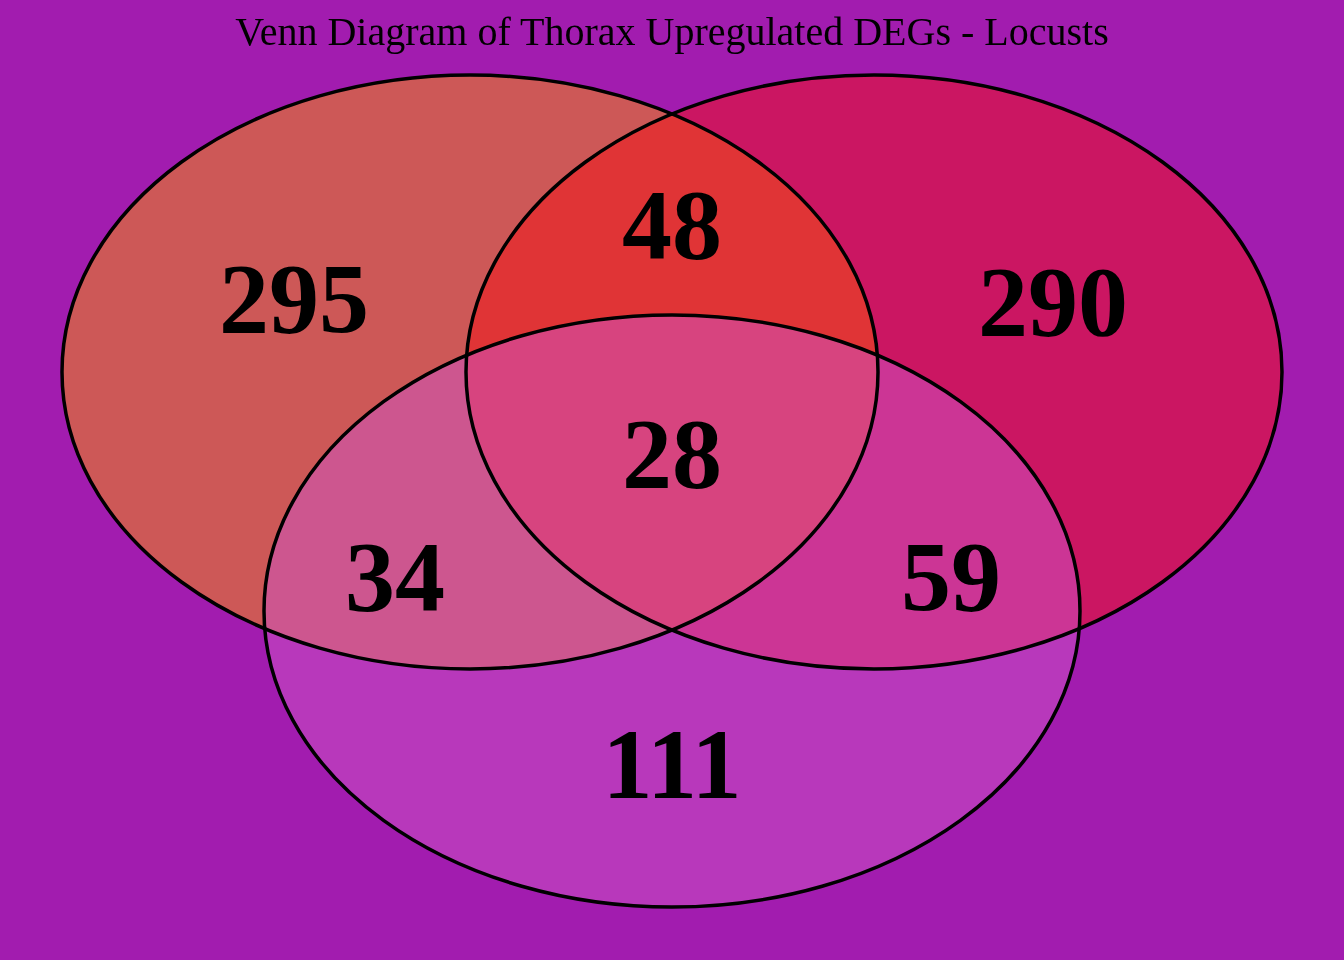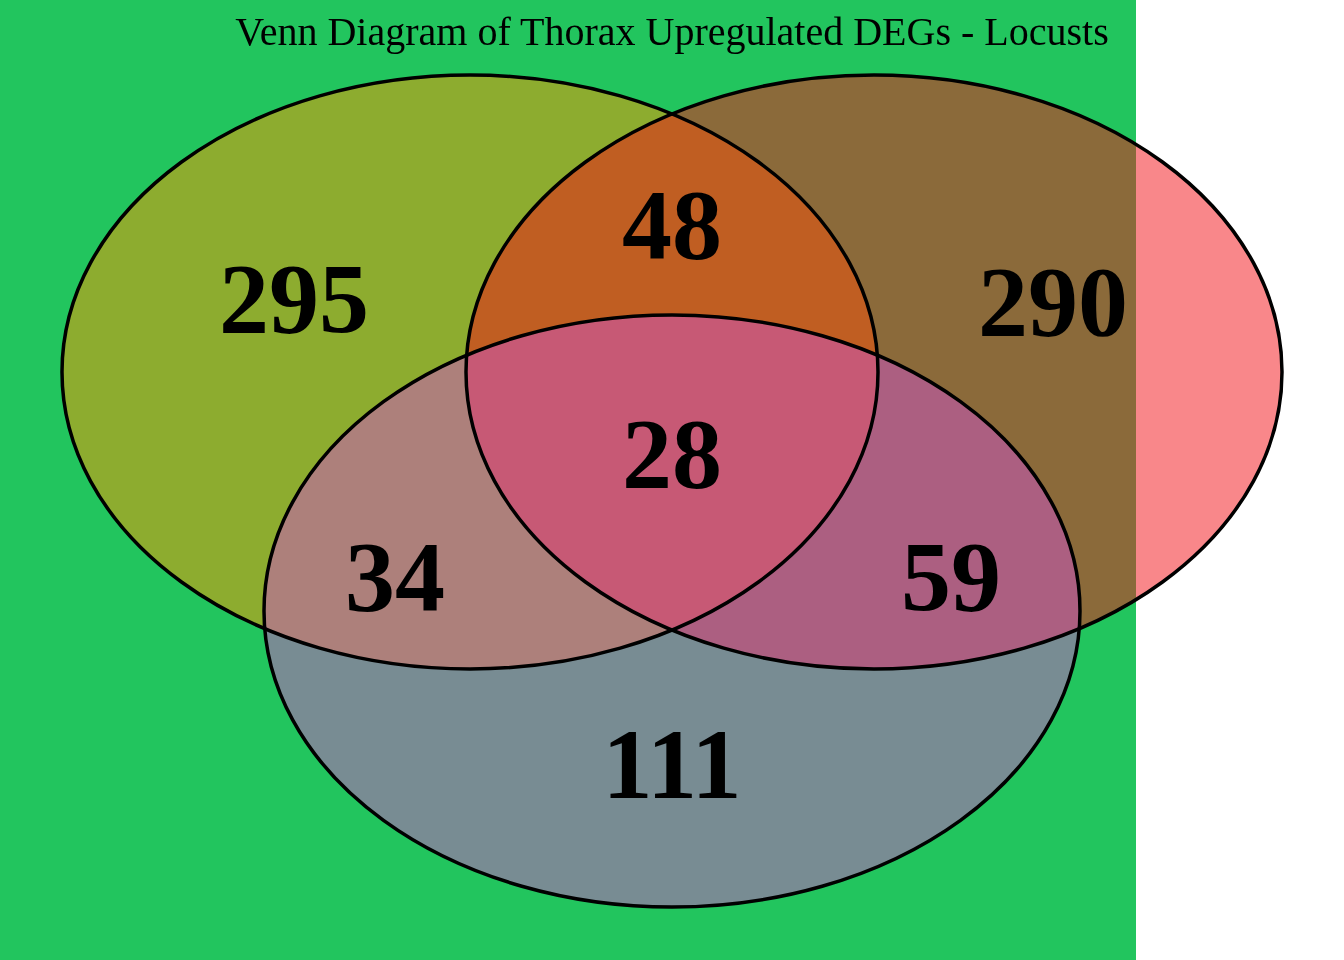--- a/index.html
+++ b/index.html
@@ -5,23 +5,23 @@
   html, body {
     margin: 0;
     padding: 0;
     width: 1344px;
     height: 960px;
     background: #ffffff;
     overflow: hidden;
   }
   .fig {
     position: relative;
-    width: 1136px;
+    width: 1344px;
     height: 960px;
-    background: #22c55e;
+    background: #a21caf;
   }
   svg text {
     user-select: none;
   }
   .title-text {
     font-family: "Liberation Serif", serif;
     font-weight: 400;
     font-size: 40px;
     fill: #000000;
   }

